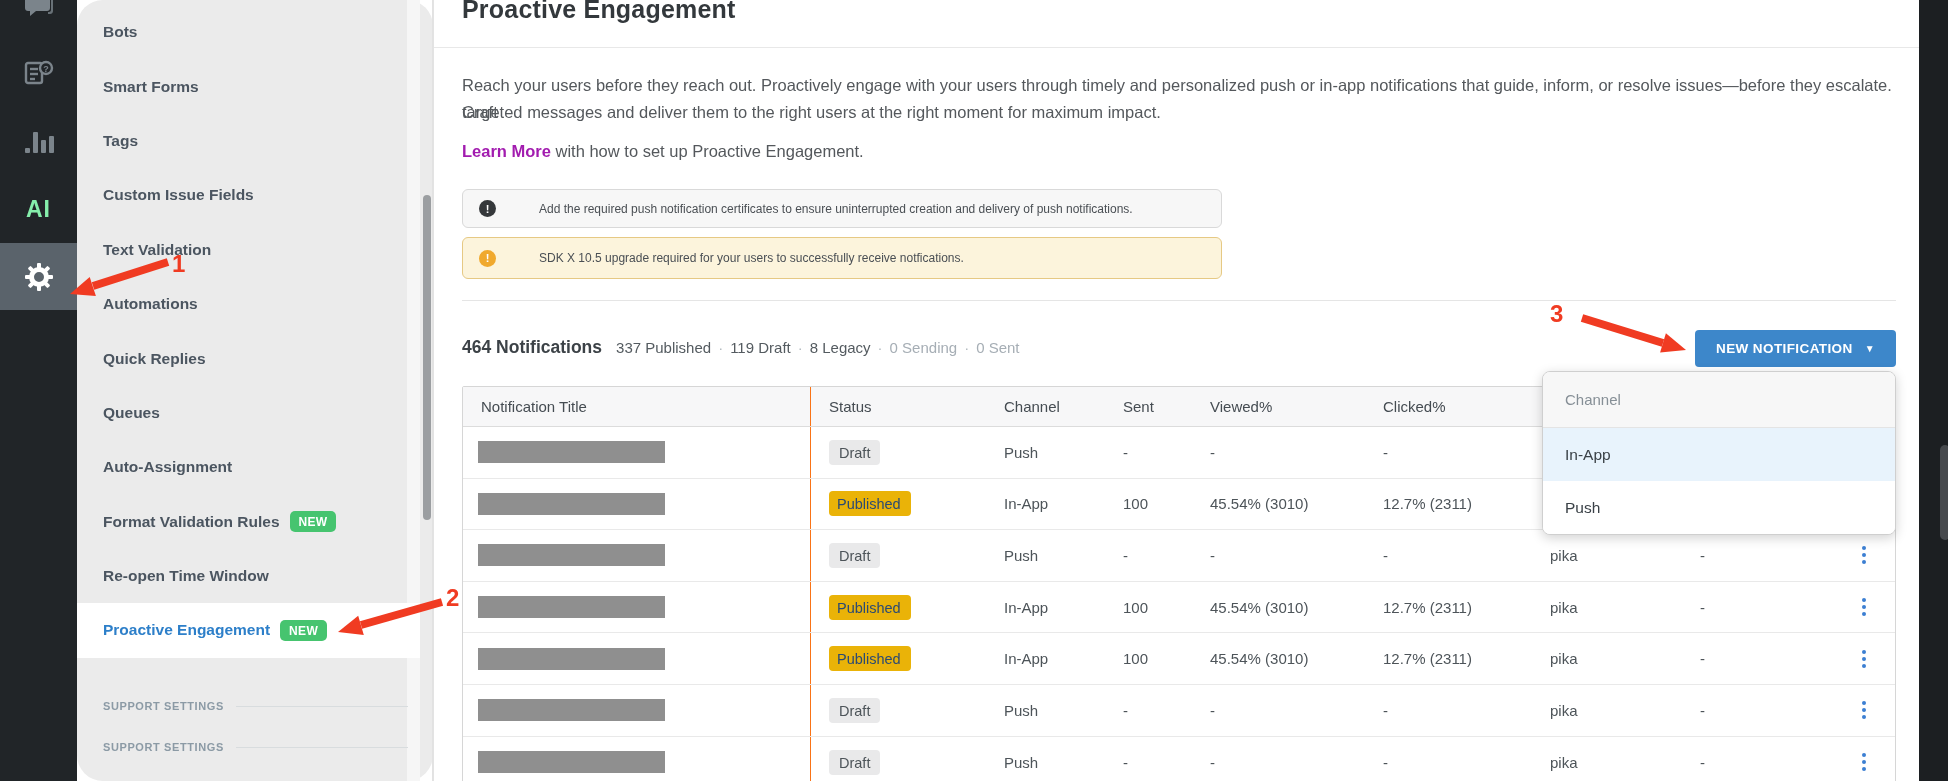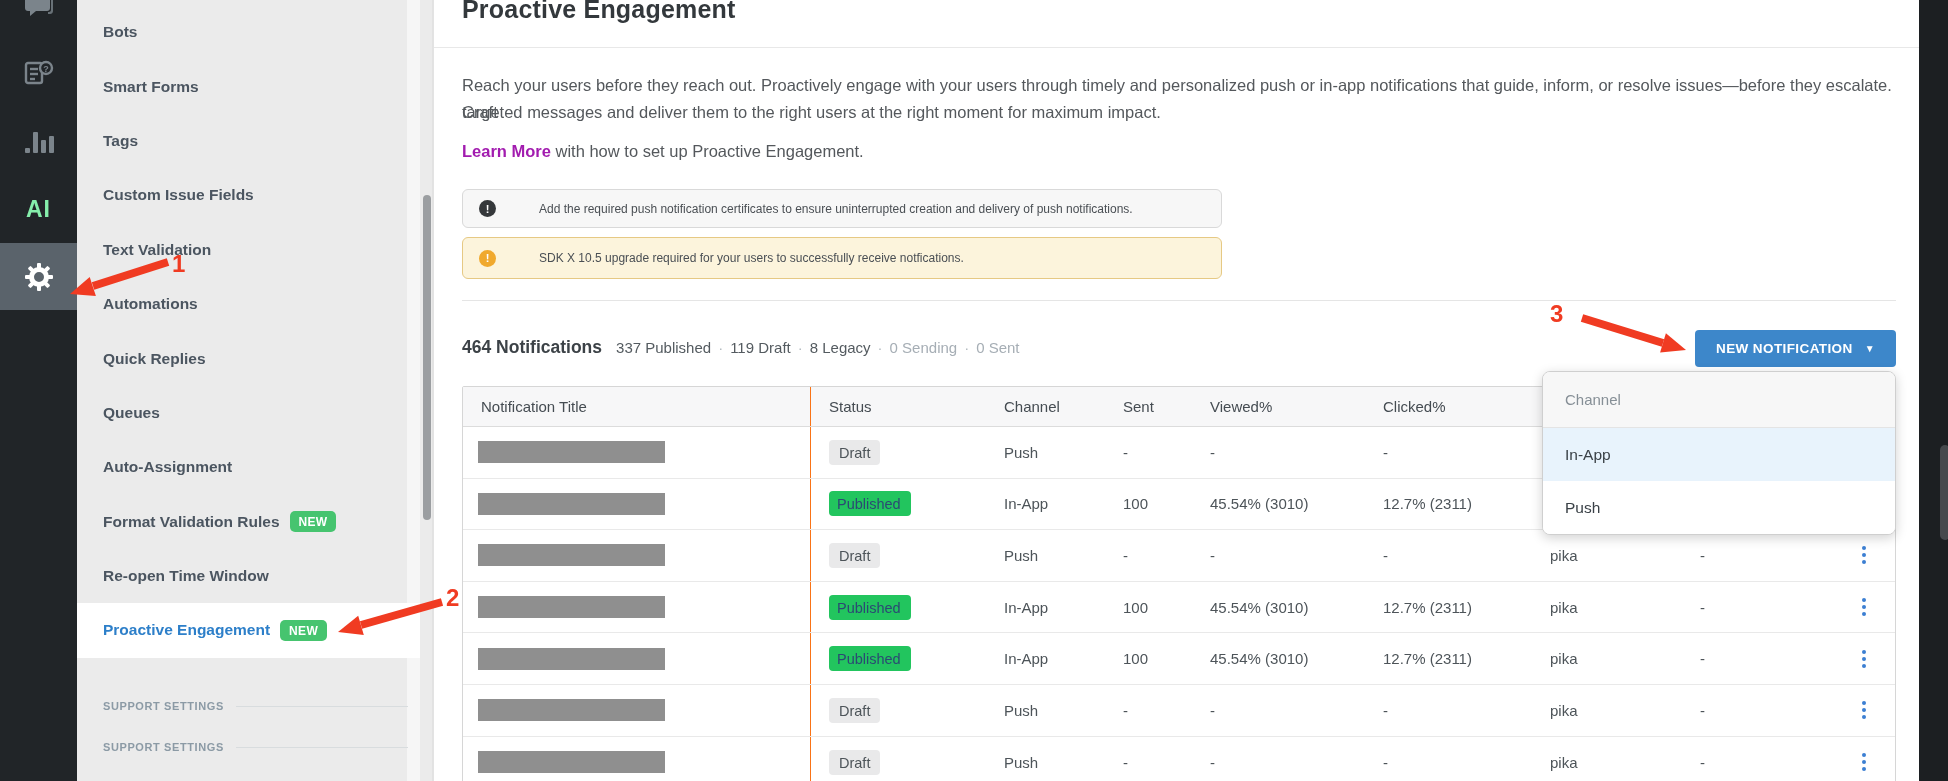--- a/index.html
+++ b/index.html
@@ -8,21 +8,21 @@
   #canvas { position:relative; width:1948px; height:781px; overflow:hidden; background:#fff; }
 
   
   #rail { position:absolute; left:0; top:0; width:77px; height:781px; background:#212528; z-index:4; }
   .rail-item { position:absolute; left:0; width:77px; display:flex; align-items:center; justify-content:center; color:#7b848b; }
   .rail-item svg { display:block; }
   .rail-active { background:#5a636b; }
   .ai-label { font-size:23px; font-weight:bold; color:#86efac; letter-spacing:1px; }
 
   
-  #sidebar { position:absolute; left:77px; top:0; width:356px; height:781px; background:#ebebeb; z-index:3; }
+  #sidebar { position:absolute; left:77px; top:0; width:356px; height:781px; background:#ebebeb; z-index:3;border-radius:26px; }
   #side-track { position:absolute; right:13px; top:0; width:13px; height:781px; background:#f6f6f6; }
   #side-thumb { position:absolute; left:346px; top:195px; width:8px; height:325px; background:#9b9ea1; border-radius:4px; }
   #side-border { position:absolute; right:0; top:0; width:1px; height:781px; background:#e2e2e2; }
   #side-items { position:absolute; left:0; top:5px; width:343px; }
   .side-item { height:54.4px; display:flex; align-items:center; padding-left:26px; cursor:pointer; }
   .side-item .lbl { font-size:15.5px; font-weight:600; color:#4b5560; }
   .side-item.selected { background:#ffffff; }
   .side-item.selected .lbl { color:#2d7fc9; }
   .badge-new { margin-left:10px; background:#46c46f; color:#fff; font-size:12px; font-weight:bold; padding:4px 9px 3px; border-radius:5px; letter-spacing:.3px; }
   .side-section { position:absolute; left:26px; right:25px; display:flex; align-items:center; }
@@ -63,21 +63,21 @@
   .tbody-row:last-child { border-bottom:none; }
   .tc { display:flex; align-items:center; font-size:15px; color:#4d5459; padding-left:18px; flex:0 0 auto; }
   .c1 { width:348px; border-right:1px solid #f97316; }
   .c2 { width:175px; } .c3 { width:119px; } .c4 { width:87px; }
   .c5 { width:173px; } .c6 { width:167px; } .c7 { width:150px; } .c8 { width:150px; }
   .c9 { flex:1 1 auto; justify-content:center; padding-left:0; }
   .thead .tc { font-size:15px; color:#454c52; }
   .title-bar { width:187px; height:22px; background:#8f8f8f; margin-left:-3px; }
   .st-badge { display:inline-block; font-size:14.5px; padding:5px 10px 4px; border-radius:4px; }
   .st-draft { background:#e9e9ea; color:#4d5459; }
-  .st-published { background:#22c55e; color:#2b4a73;padding-left:8px; }
+  .st-published { background:#eab308; color:#2b4a73;padding-left:8px; }
   .kebab { display:flex; flex-direction:column; gap:3px; cursor:pointer; padding:4px; }
   .kebab i { width:4px; height:4px; border-radius:50%; background:#3c7fd2; }
 
   
   #dropdown { position:absolute; left:1542px; top:371px; width:354px; background:#fff; border:1px solid #cfcfcf; border-radius:8px; box-shadow:0 3px 12px rgba(0,0,0,.18); z-index:6; overflow:hidden; }
   #dd-head { height:56px; background:#f7f7f7; border-bottom:1px solid #e4e4e4; display:flex; align-items:center; padding-left:22px; font-size:15px; color:#868f96; }
   .dd-opt { height:53px; display:flex; align-items:center; padding-left:22px; font-size:15.5px; color:#3a4147; cursor:pointer; background:#fff; }
   .dd-opt.hl { background:#e8f3fc; }
 
   

